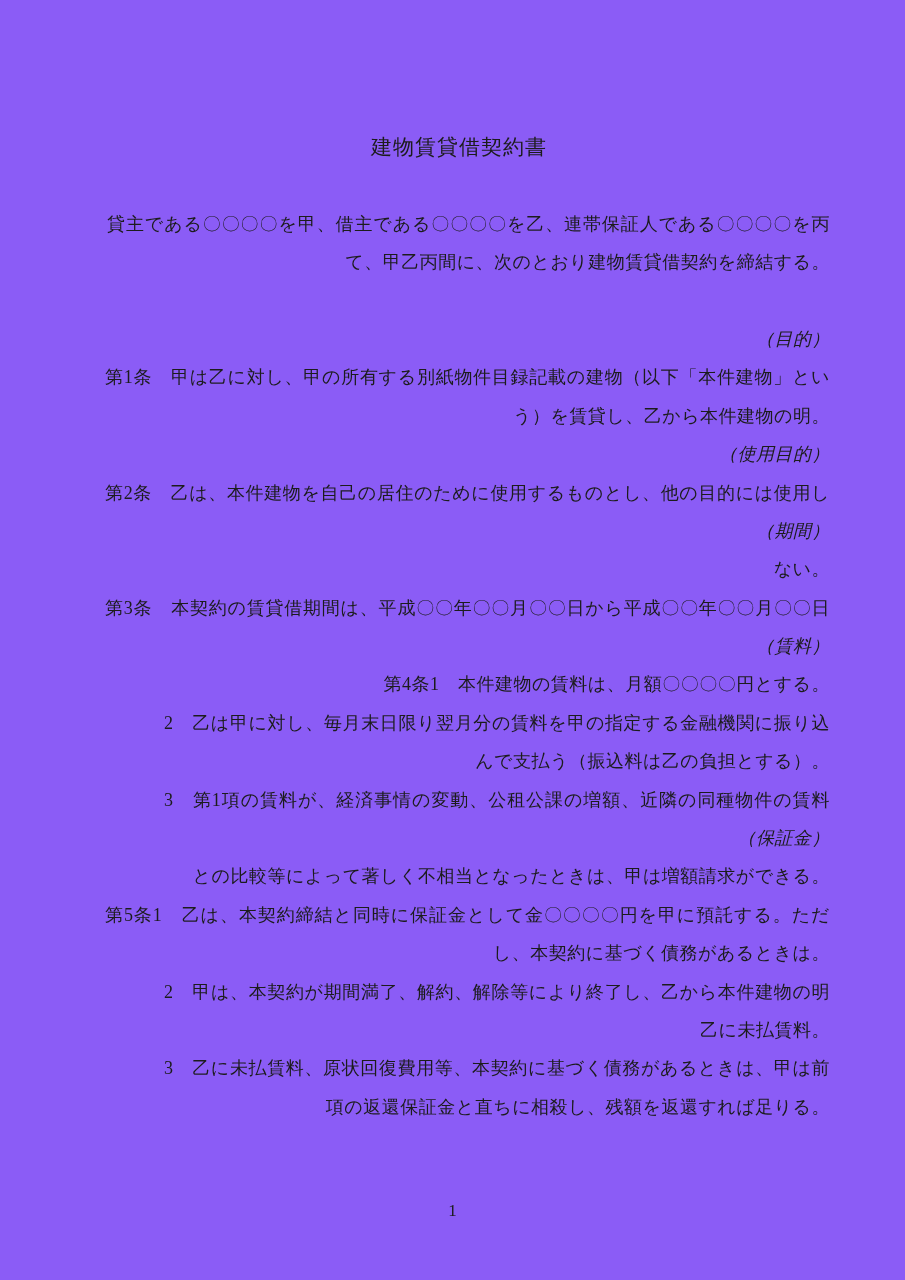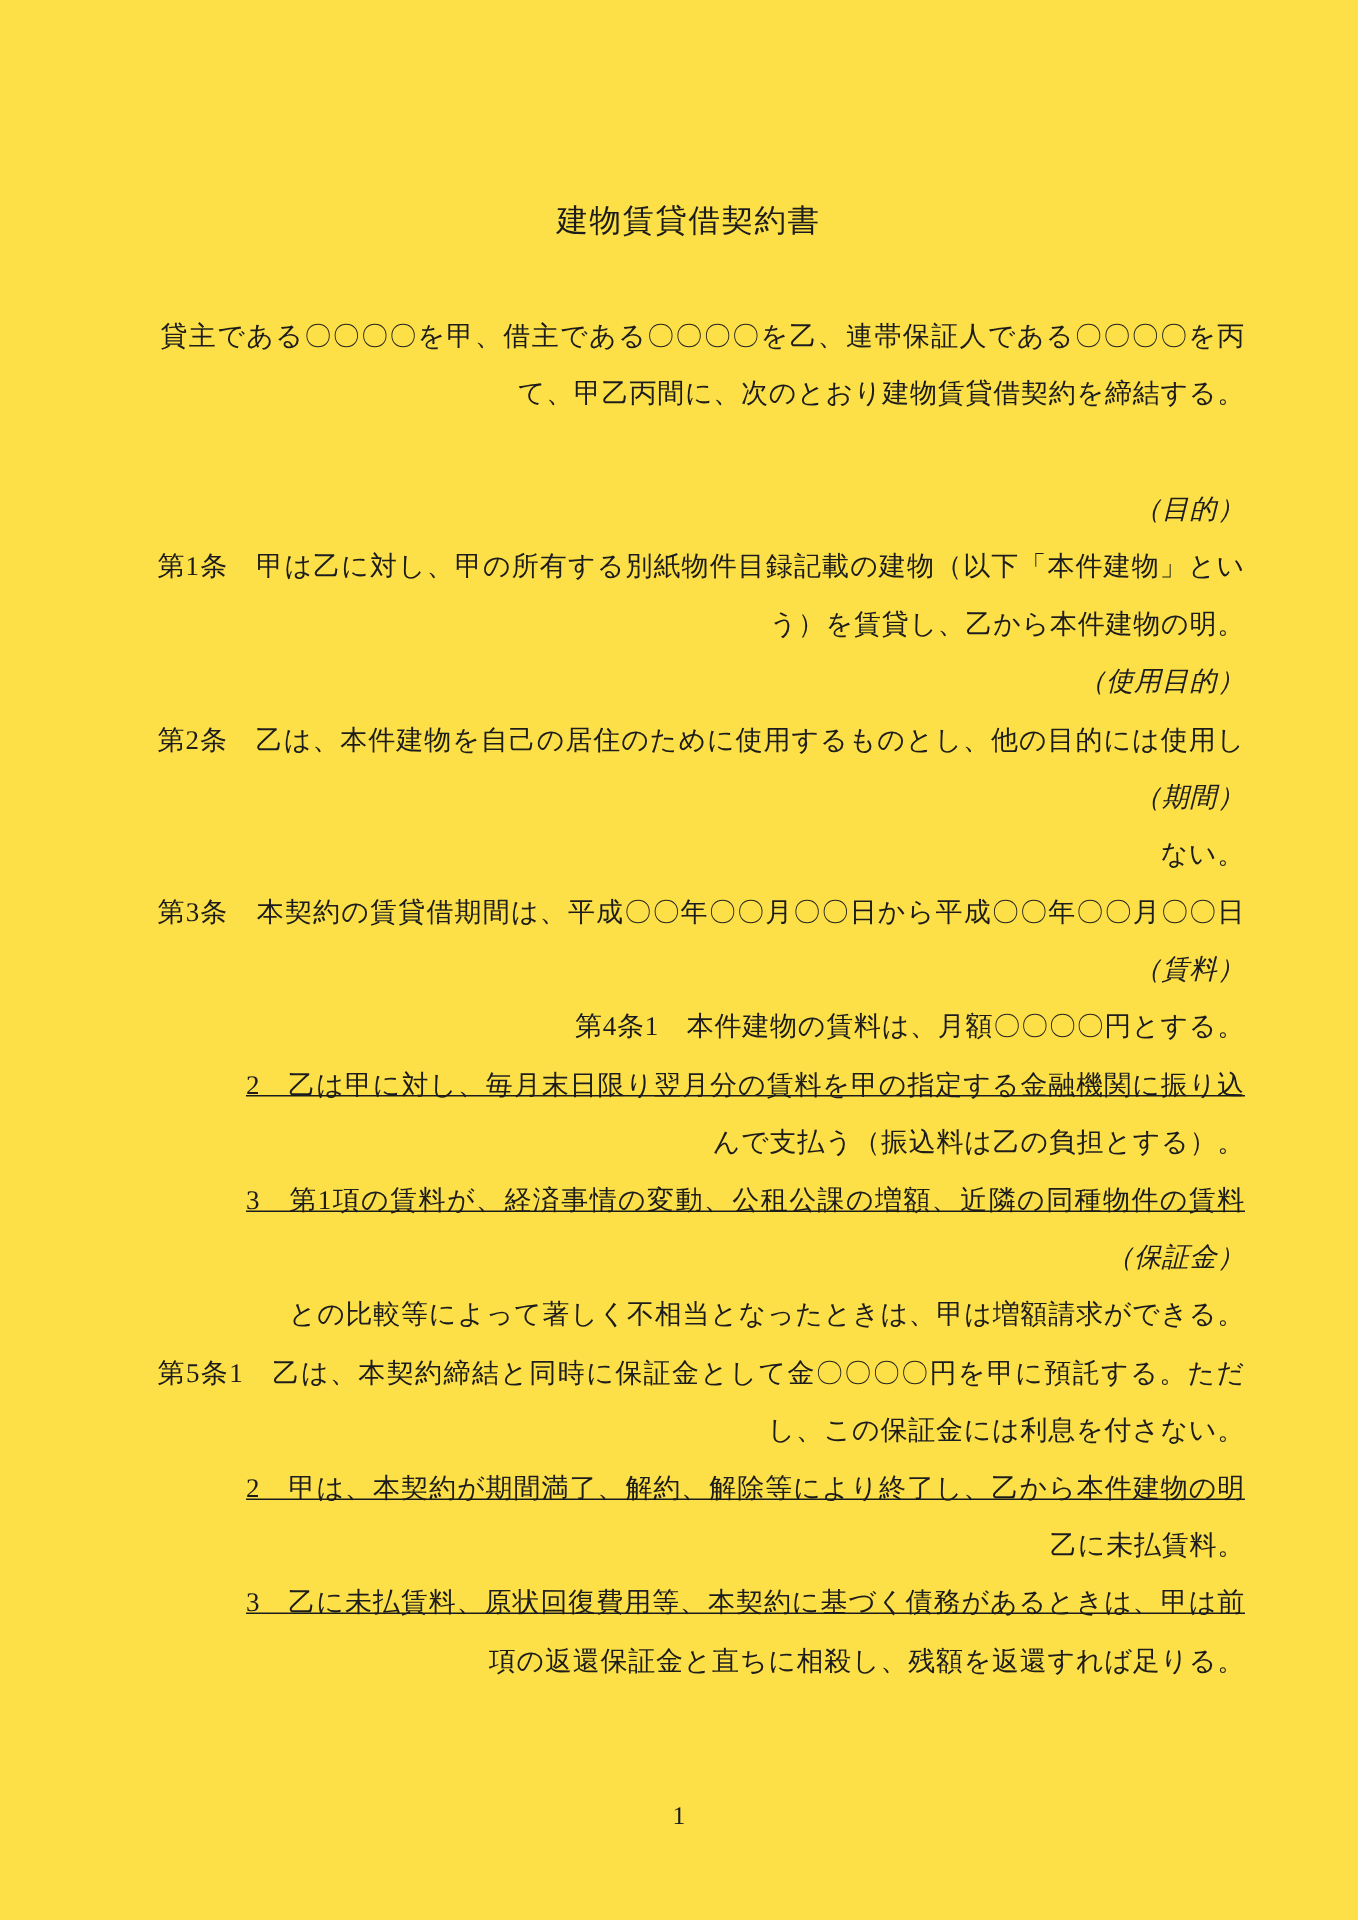--- a/index.html
+++ b/index.html
@@ -11,21 +11,21 @@
     width: 905px;
     height: 1280px;
     position: relative;
     overflow: hidden;
     font-family: "Liberation Serif", "DejaVu Serif", serif;
     color: #1c1c1c;
   }
   .page {
     position: absolute;
     inset: 0;
-    background: #fde047;
+    background: #8b5cf6;
   }
   .text-block {
     position: absolute;
     left: 88px;
     top: 128px;
     width: 742px;
   }
   .line {
     height: 38.4px;
     line-height: 38.4px;
@@ -46,21 +46,21 @@
     text-align: justify;
     text-align-last: justify;
     text-justify: inter-character;
     overflow: hidden;
     height: 38.4px;
   }
   .indent-first { padding-left: 19px; }   
   .heading      { padding-left: 0; font-style: italic; }      
   .clause       { padding-left: 17px; }   
   .cont         { padding-left: 76px; }   
-  .item         { padding-left: 76px; text-decoration: underline; }
+  .item         { padding-left: 76px; }
   .item-cont    { padding-left: 95px; }   
   .fill.indent-first { padding-left: 19px; width: 723px; }
   .fill.clause       { padding-left: 17px; width: 725px; }
   .fill.item         { padding-left: 76px; width: 666px; }
   .footer-pagenum {
     position: absolute;
     left: 0;
     top: 1192px;
     width: 905px;
     text-align: center;
@@ -95,21 +95,21 @@
 
     <div class="line heading">（賃料）</div>
     <div class="line clause">第4条1　本件建物の賃料は、月額〇〇〇〇円とする。</div>
     <div class="line fill item">2　乙は甲に対し、毎月末日限り翌月分の賃料を甲の指定する金融機関に振り込</div>
     <div class="line item-cont">んで支払う（振込料は乙の負担とする）。</div>
     <div class="line fill item">3　第1項の賃料が、経済事情の変動、公租公課の増額、近隣の同種物件の賃料</div>
     <div class="line heading">（保証金）</div>
 
     <div class="line item-cont">との比較等によって著しく不相当となったときは、甲は増額請求ができる。</div>
     <div class="line fill clause">第5条1　乙は、本契約締結と同時に保証金として金〇〇〇〇円を甲に預託する。ただ</div>
-    <div class="line cont">し、この保証金には利息を付さない。</div>
+    <div class="line cont">し、本契約に基づく債務があるときは。</div>
     <div class="line fill item">2　甲は、本契約が期間満了、解約、解除等により終了し、乙から本件建物の明</div>
     <div class="line item-cont">乙に未払賃料。</div>
     <div class="line fill item">3　乙に未払賃料、原状回復費用等、本契約に基づく債務があるときは、甲は前</div>
     <div class="line item-cont">項の返還保証金と直ちに相殺し、残額を返還すれば足りる。</div>
 
   </div>
 
   <div class="footer-pagenum">1</div>
 </div>
 

